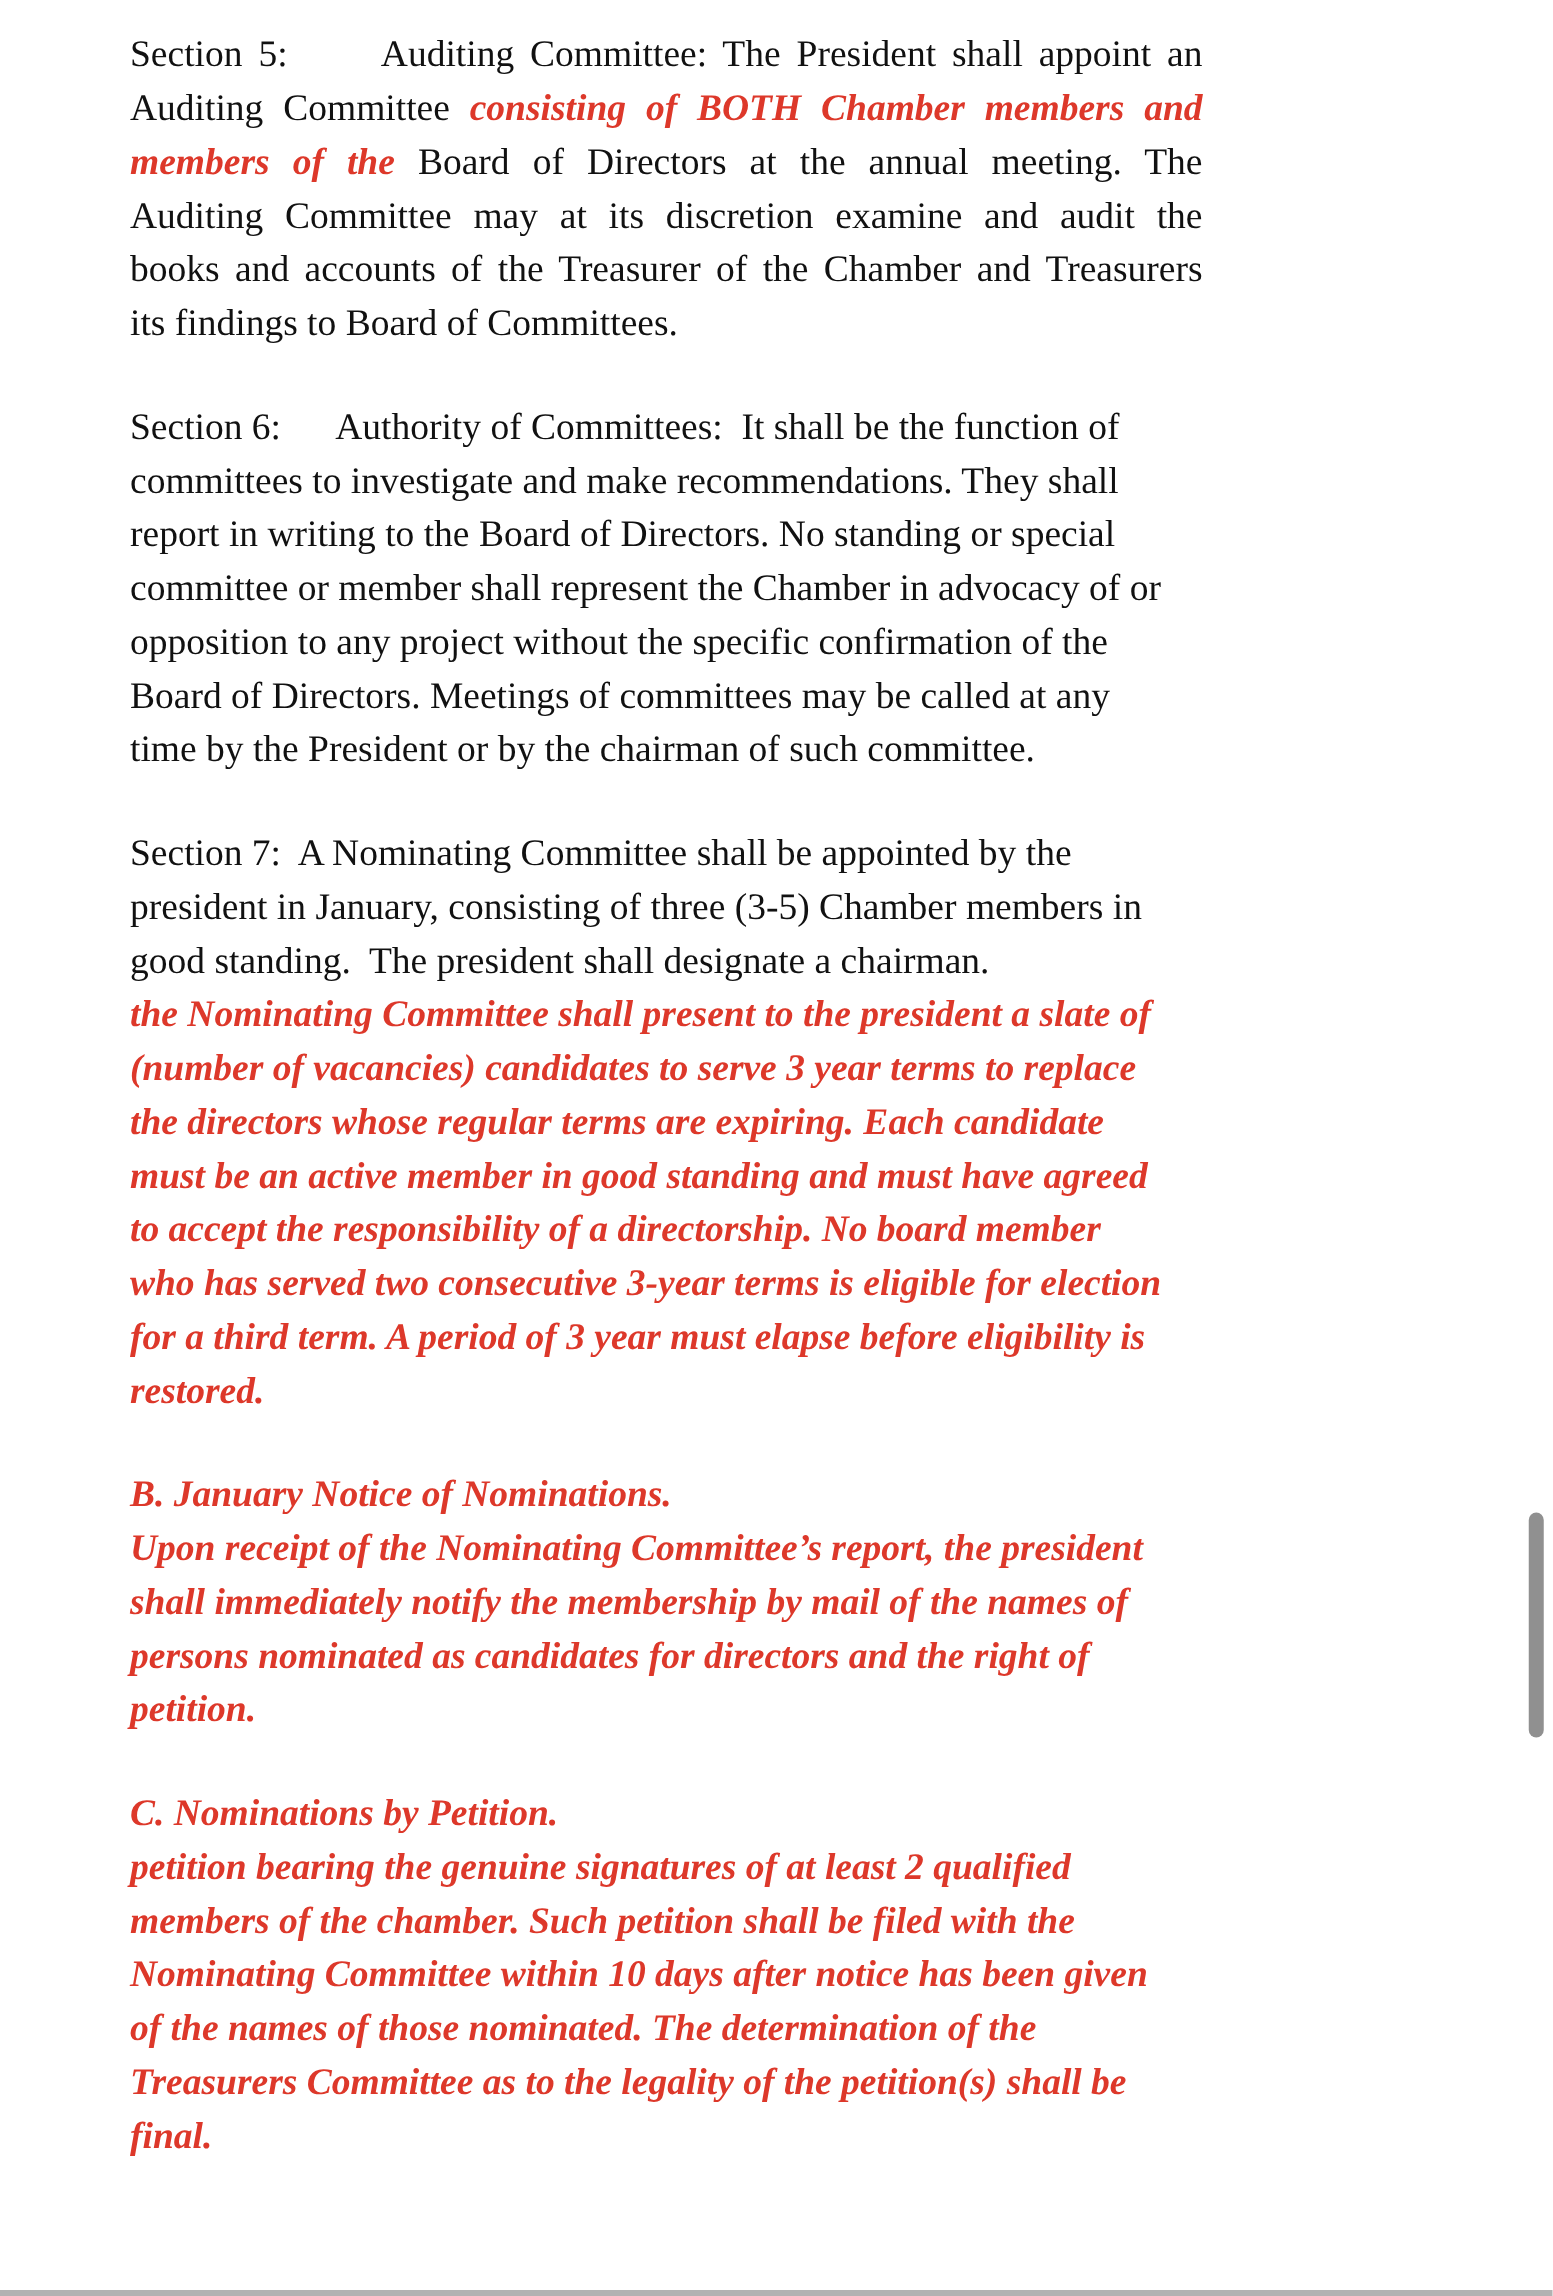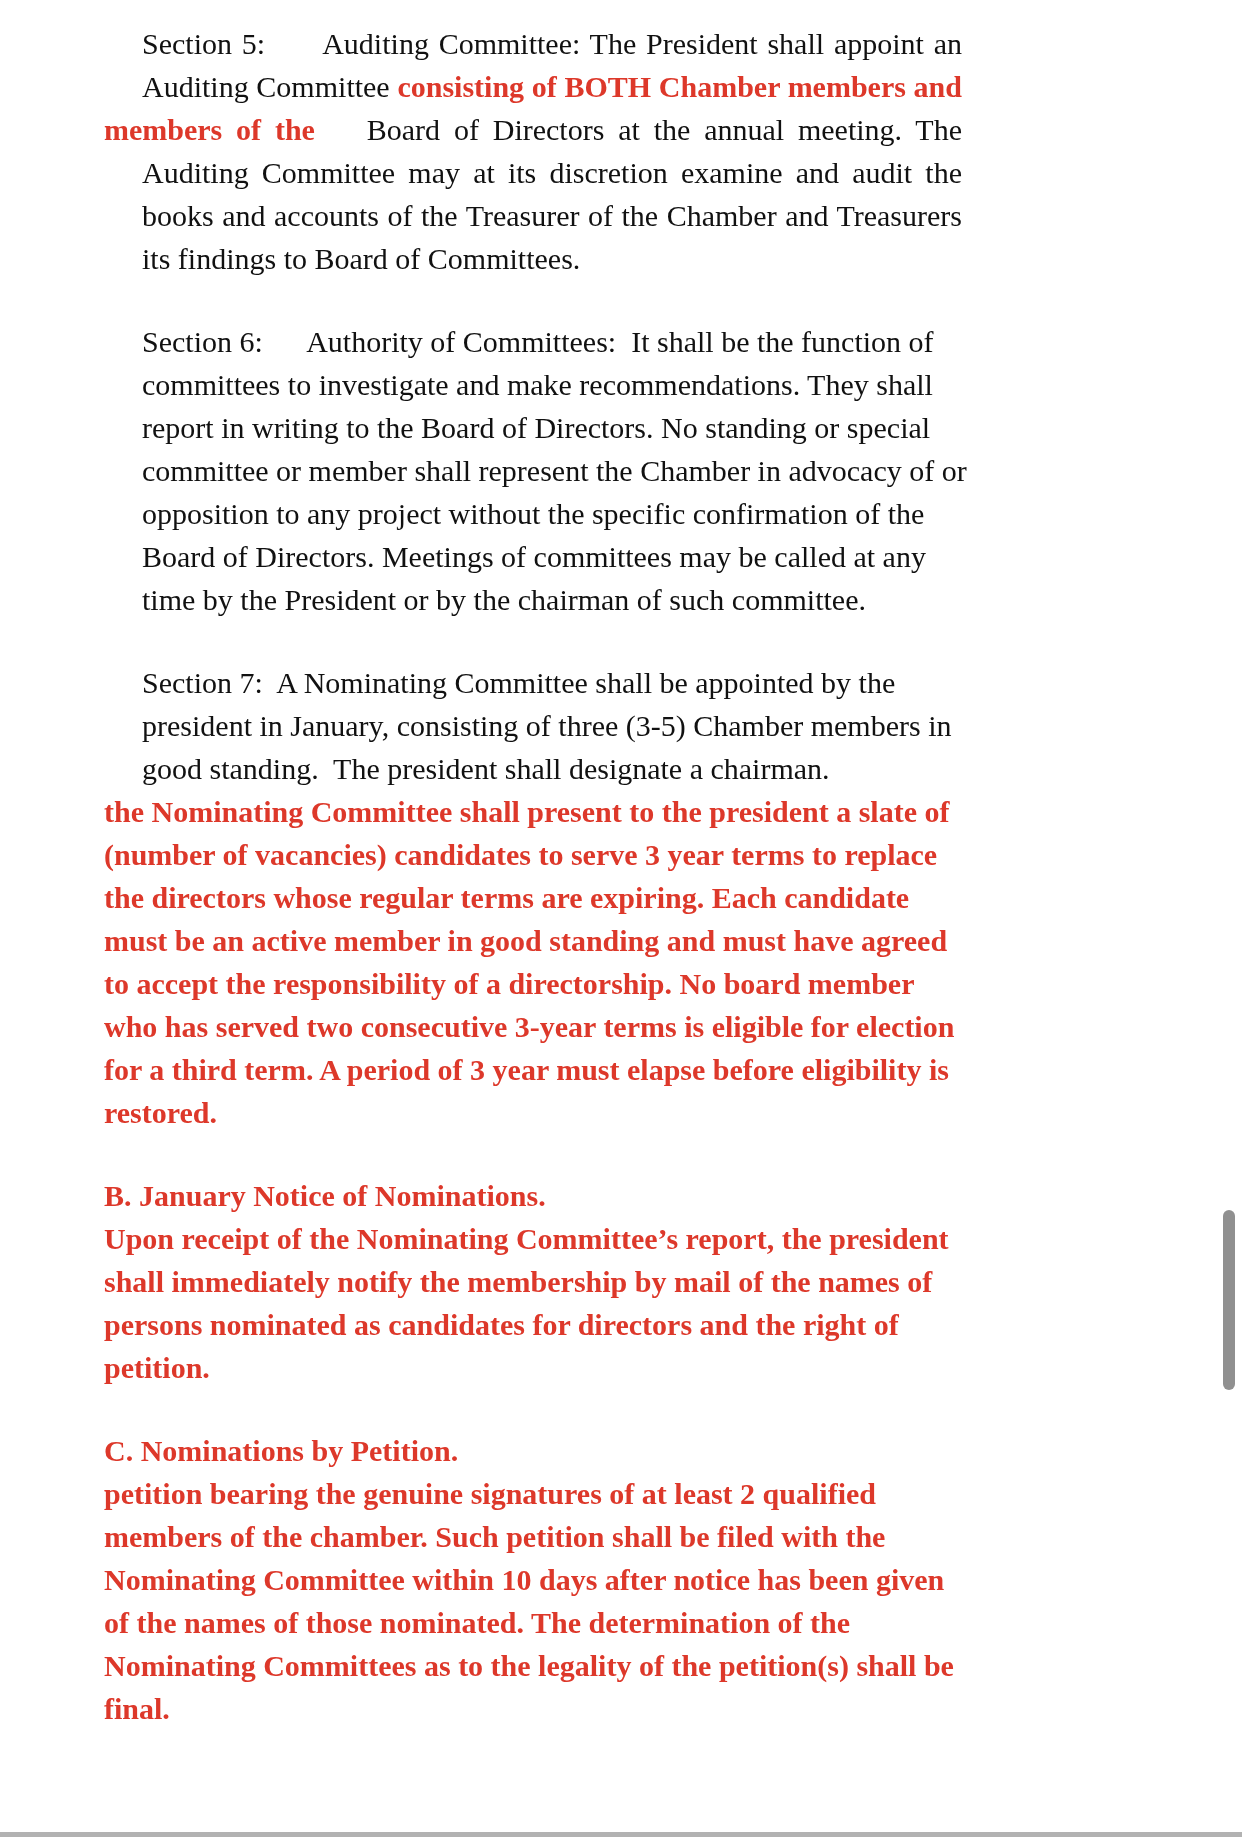--- a/index.html
+++ b/index.html
@@ -20,22 +20,22 @@
     position: absolute; inset: 0;
     background: var(--page-bg);
   }
   .content {
     position: absolute; left: 104px; top: 22px; width: 858px;
     font-size: 30px; line-height: 43px; color: var(--text-color);
   }
   .block { margin: 0 0 40px 0; }
   .line { white-space: nowrap; }
   .jl { text-align: justify; text-align-last: justify; }
-  .run-black { color: var(--text-color); margin-left: 38px; }
-  .run-red { color: var(--red); font-weight: bold; }
+  .run-black { color: var(--text-color); }
+  .run-red { color: var(--red); font-weight: bold; font-style: italic; }
   .scrollbar-thumb {
     position: absolute; right: 7px; top: 1210px;
     width: 12px; height: 180px; border-radius: 7px;
     background: var(--scrollbar);
   }
   .bottom-edge-bar {
     position: absolute; left: 0; right: 0; bottom: 0; height: 5px;
     background: #b2b2b2;
   }
 </style>
@@ -80,19 +80,19 @@
         <div class="line"><span class="run-red">shall immediately notify the membership by mail of the names of</span></div>
         <div class="line"><span class="run-red">persons nominated as candidates for directors and the right of</span></div>
         <div class="line"><span class="run-red">petition.</span></div>
       </div>
       <div class="block">
         <div class="line"><span class="run-red">C. Nominations by Petition.</span></div>
         <div class="line"><span class="run-red">petition bearing the genuine signatures of at least 2 qualified</span></div>
         <div class="line"><span class="run-red">members of the chamber. Such petition shall be filed with the</span></div>
         <div class="line"><span class="run-red">Nominating Committee within 10 days after notice has been given</span></div>
         <div class="line"><span class="run-red">of the names of those nominated. The determination of the</span></div>
-        <div class="line"><span class="run-red">Nominating Committees as to the legality of the petition(s) shall be</span></div>
+        <div class="line"><span class="run-red">Treasurers Committee as to the legality of the petition(s) shall be</span></div>
         <div class="line"><span class="run-red">final.</span></div>
       </div>
     </div>
   <div class="scrollbar-thumb"></div>
   <div class="bottom-edge-bar"></div>
 </div>
 
 </body></html>

